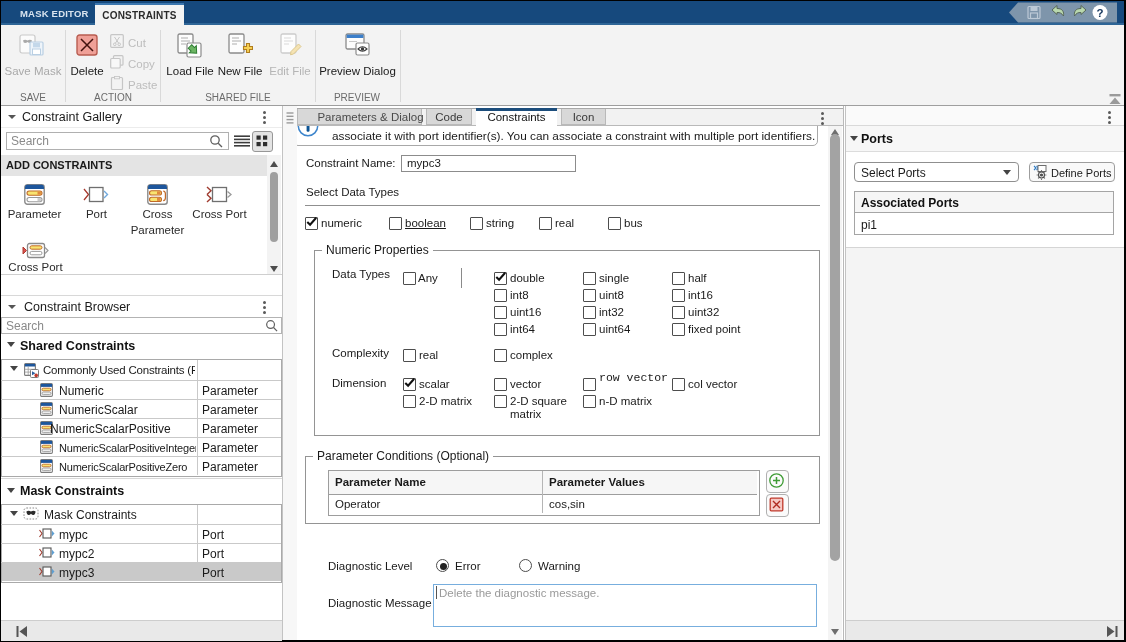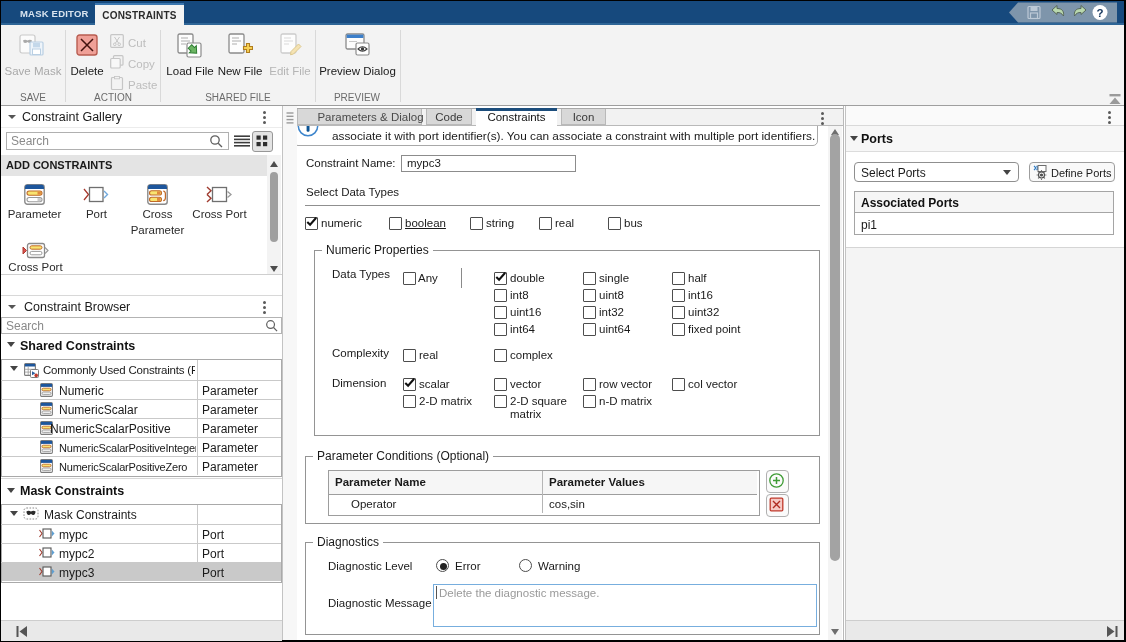--- a/index.html
+++ b/index.html
@@ -431,55 +431,52 @@
     <div class="abs t12" style="left:213px;top:223px;">complex</div>
   <div class="abs t12" style="left:35px;top:251px;">Dimension</div>
   <span class="cb" style="left:106px;top:252px;"></span>
     <svg class="abs" style="left:105px;top:249px;" width="15" height="15" viewBox="0 0 16 16">
       <path d="M3.5 8.5 L6.5 11.5 L13 4" fill="none" stroke="#111" stroke-width="2.2"></path>
     </svg>
     <div class="abs t12" style="left:122px;top:252px;">scalar</div>
   <span class="cb" style="left:197px;top:252px;"></span>
     <div class="abs t12" style="left:213px;top:252px;">vector</div>
   <span class="cb" style="left:286px;top:252px;"></span>
-    <div class="abs t12" style="left:302px;top:252px;">row vector</div>
+    <div class="abs t12" style="left:302px;top:245px;font-family:Liberation Mono, monospace;">row vector</div>
   <span class="cb" style="left:375px;top:252px;"></span>
     <div class="abs t12" style="left:391px;top:252px;">col vector</div>
   <span class="cb" style="left:106px;top:269px;"></span>
     <div class="abs t12" style="left:122px;top:269px;">2-D matrix</div>
   <span class="cb" style="left:197px;top:269px;"></span>
     <div class="abs t12" style="left:213px;top:269px;">2-D square</div>
   <div class="abs t12" style="left:213px;top:282px;">matrix</div>
   <span class="cb" style="left:286px;top:269px;"></span>
     <div class="abs t12" style="left:302px;top:269px;">n-D matrix</div>
 
   <div class="fs" style="left:8px;top:330px;width:513px;height:66px;">
       <span class="lg" style="left:7px;">Parameter Conditions (Optional)</span>
     </div>
   <div class="abs" style="left:31px;top:344px;width:430px;height:44px;border:1px solid #9d9d9d;background:#fff;"></div>
   <div class="abs" style="left:32px;top:345px;width:428px;height:23px;background:#f6f6f6;border-bottom:1px solid #9d9d9d;"></div>
   <div class="abs" style="left:245px;top:345px;width:1px;height:42px;background:#b5b5b5;"></div>
   <div class="abs t12" style="left:38px;top:350px;font-weight:bold;">Parameter Name</div>
   <div class="abs t12" style="left:252px;top:350px;font-weight:bold;">Parameter Values</div>
-  <div class="abs t12" style="left:54px;top:372px;">Operator</div>
+  <div class="abs t12" style="left:38px;top:372px;">Operator</div>
   <div class="abs t12" style="left:252px;top:372px;">cos,sin</div>
   <div class="abs" style="left:469px;top:344px;width:21px;height:21px;border:1px solid #b0b0b0;border-radius:4px;background:#fbfbfb;"></div>
   <svg class="abs" style="left:472px;top:347px;" width="15" height="15" viewBox="0 0 15 15">
     <circle cx="7.5" cy="7.5" r="6.7" fill="none" stroke="#3f9c35" stroke-width="1.3"></circle>
     <path d="M7.5 4 L7.5 11 M4 7.5 L11 7.5" stroke="#3f9c35" stroke-width="1.5"></path>
   </svg>
   <div class="abs" style="left:469px;top:368px;width:21px;height:21px;border:1px solid #b0b0b0;border-radius:4px;background:#fbfbfb;"></div>
   <svg class="abs" style="left:472px;top:371px;" width="15" height="15" viewBox="0 0 15 15">
     <rect x="1.2" y="1.2" width="12.6" height="12.6" rx="1" fill="#f6c9c4" stroke="#c0392b" stroke-width="1.3"></rect>
     <path d="M4 4 L11 11 M11 4 L4 11" stroke="#b02a20" stroke-width="1.4"></path>
   </svg>
 
-  <div class="fs" style="left:8px;top:416px;width:513px;height:91px;">
-      <span class="lg" style="left:7px;">Diagnostics</span>
-    </div>
   <div class="abs t12" style="left:31px;top:434px;">Diagnostic Level</div>
   <span class="cb" style="left:139px;top:433px;border-radius:50%;"></span>
   <div class="abs" style="left:142.5px;top:436.5px;width:7px;height:7px;border-radius:50%;background:#222;"></div>
   <div class="abs t12" style="left:158px;top:434px;">Error</div>
   <span class="cb" style="left:222px;top:433px;border-radius:50%;"></span>
   <div class="abs t12" style="left:241px;top:434px;">Warning</div>
   <div class="abs t12" style="left:31px;top:471px;">Diagnostic Message</div>
   <div class="abs" style="left:136px;top:458px;width:382px;height:41px;border:1px solid #77aede;background:#fff;"></div>
   <div class="abs" style="left:139px;top:460px;width:1px;height:13px;background:#555;"></div>
   <div class="abs t12" style="left:142px;top:461px;color:#9a9a9a;">Delete the diagnostic message.</div>

